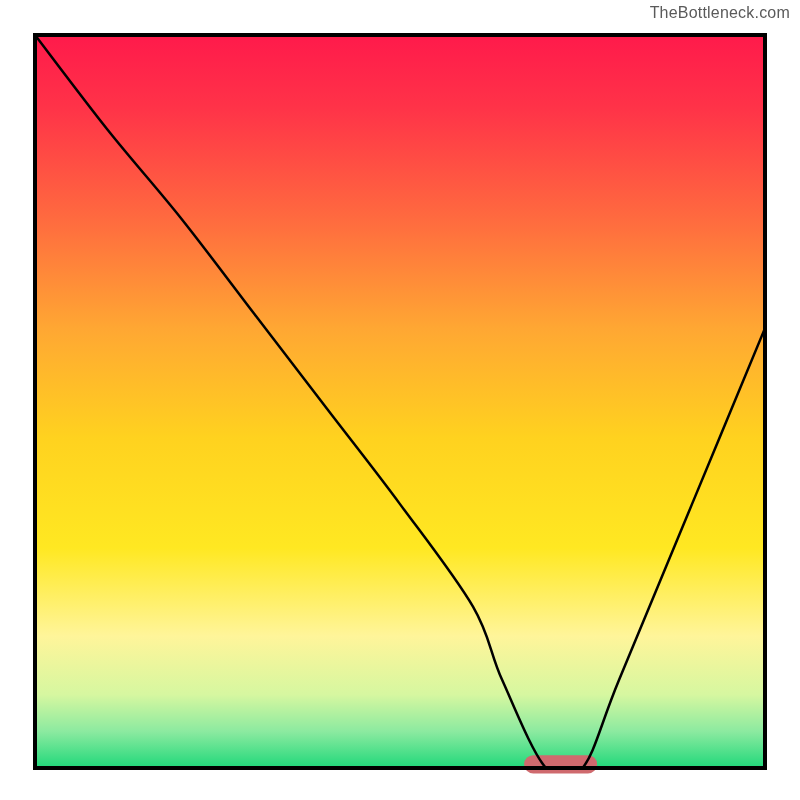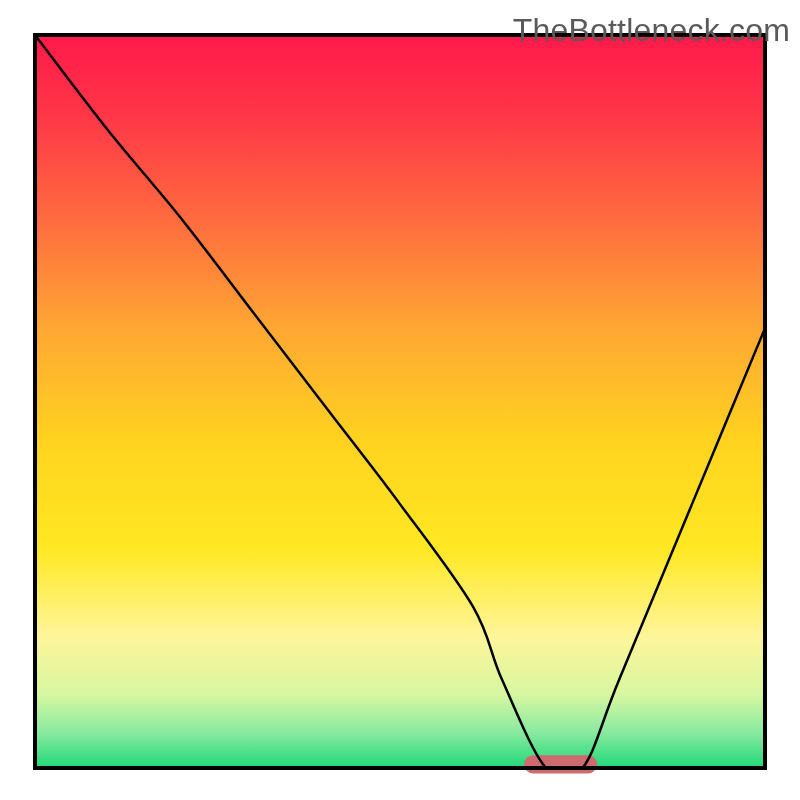--- a/index.html
+++ b/index.html
@@ -10,24 +10,24 @@
     background: #ffffff;
     overflow: hidden;
   }
   .chart-wrap {
     position: relative;
     width: 800px;
     height: 800px;
   }
   .watermark {
     position: absolute;
-    top: 12px;
+    top: 4px;
     right: 10px;
     font-family: Arial, Helvetica, sans-serif;
-    font-size: 32px;
+    font-size: 16px;
     color: #5a5a5a;
     letter-spacing: 0.2px;
   }
   svg {
     display: block;
     width: 800px;
     height: 800px;
   }
 </style>
 </head>

